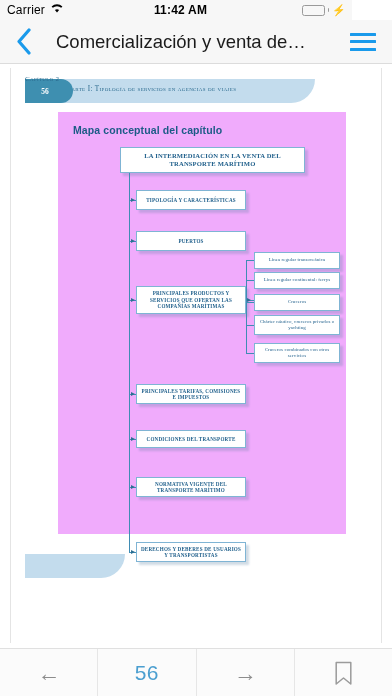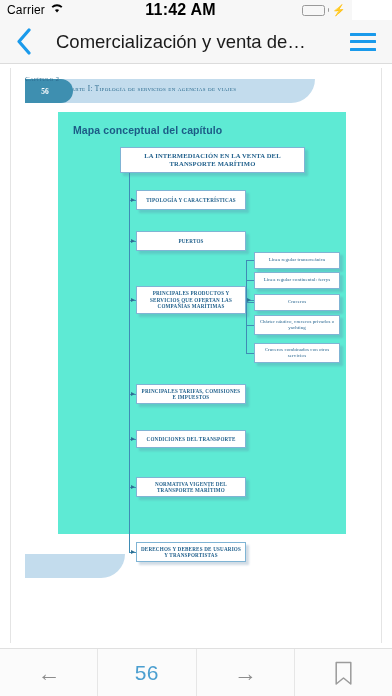--- a/index.html
+++ b/index.html
@@ -16,21 +16,21 @@
     background: #f7f7f7;
     display: flex; align-items: center;
     position: relative;
     font-size: 12px; color: #000;
   }
   .status-left { position: absolute; left: 7px; display: flex; align-items: center; gap: 5px; }
   .carrier-label { font-size: 12px; letter-spacing: .2px; }
   .wifi-icon { display: block; }
   .status-time {
     position: absolute; left: 0; right: 0; text-align: center;
-    font-size: 16px; font-weight: bold; letter-spacing: .2px; padding-left: 9px;
+    font-size: 12px; font-weight: bold; letter-spacing: .2px; padding-left: 9px;
   }
   .status-right { position: absolute; right: 6px; display: flex; align-items: center; gap: 2px; }
   .battery-body {
     width: 23px; height: 11px; border: 1px solid #9a9a9a;
     border-radius: 2.5px; padding: 1px; position: relative;
   }
   .battery-fill { width: 100%; height: 100%; background: #4cd964; border-radius: 1px; }
   .battery-cap {
     width: 1.5px; height: 4px; background: #9a9a9a;
     border-radius: 0 1px 1px 0; margin-left: 1px;
@@ -111,21 +111,21 @@
   .page-badge span {
     font-family: "Liberation Serif", serif;
     font-size: 7.5px; font-weight: bold; color: #ffffff;
     margin-right: 8px;
   }
 
   
   .diagram-panel {
     position: absolute; left: 47px; top: 44px;
     width: 288px; height: 422px;
-    background: #5eead4;
+    background: #f0abfc;
   }
   .diagram-title {
     position: absolute; left: 15px; top: 12px;
     font-family: "Liberation Sans", sans-serif;
     font-size: 10.5px; font-weight: bold; color: #1c5b86;
     letter-spacing: .1px;
   }
 
   
   .node {

